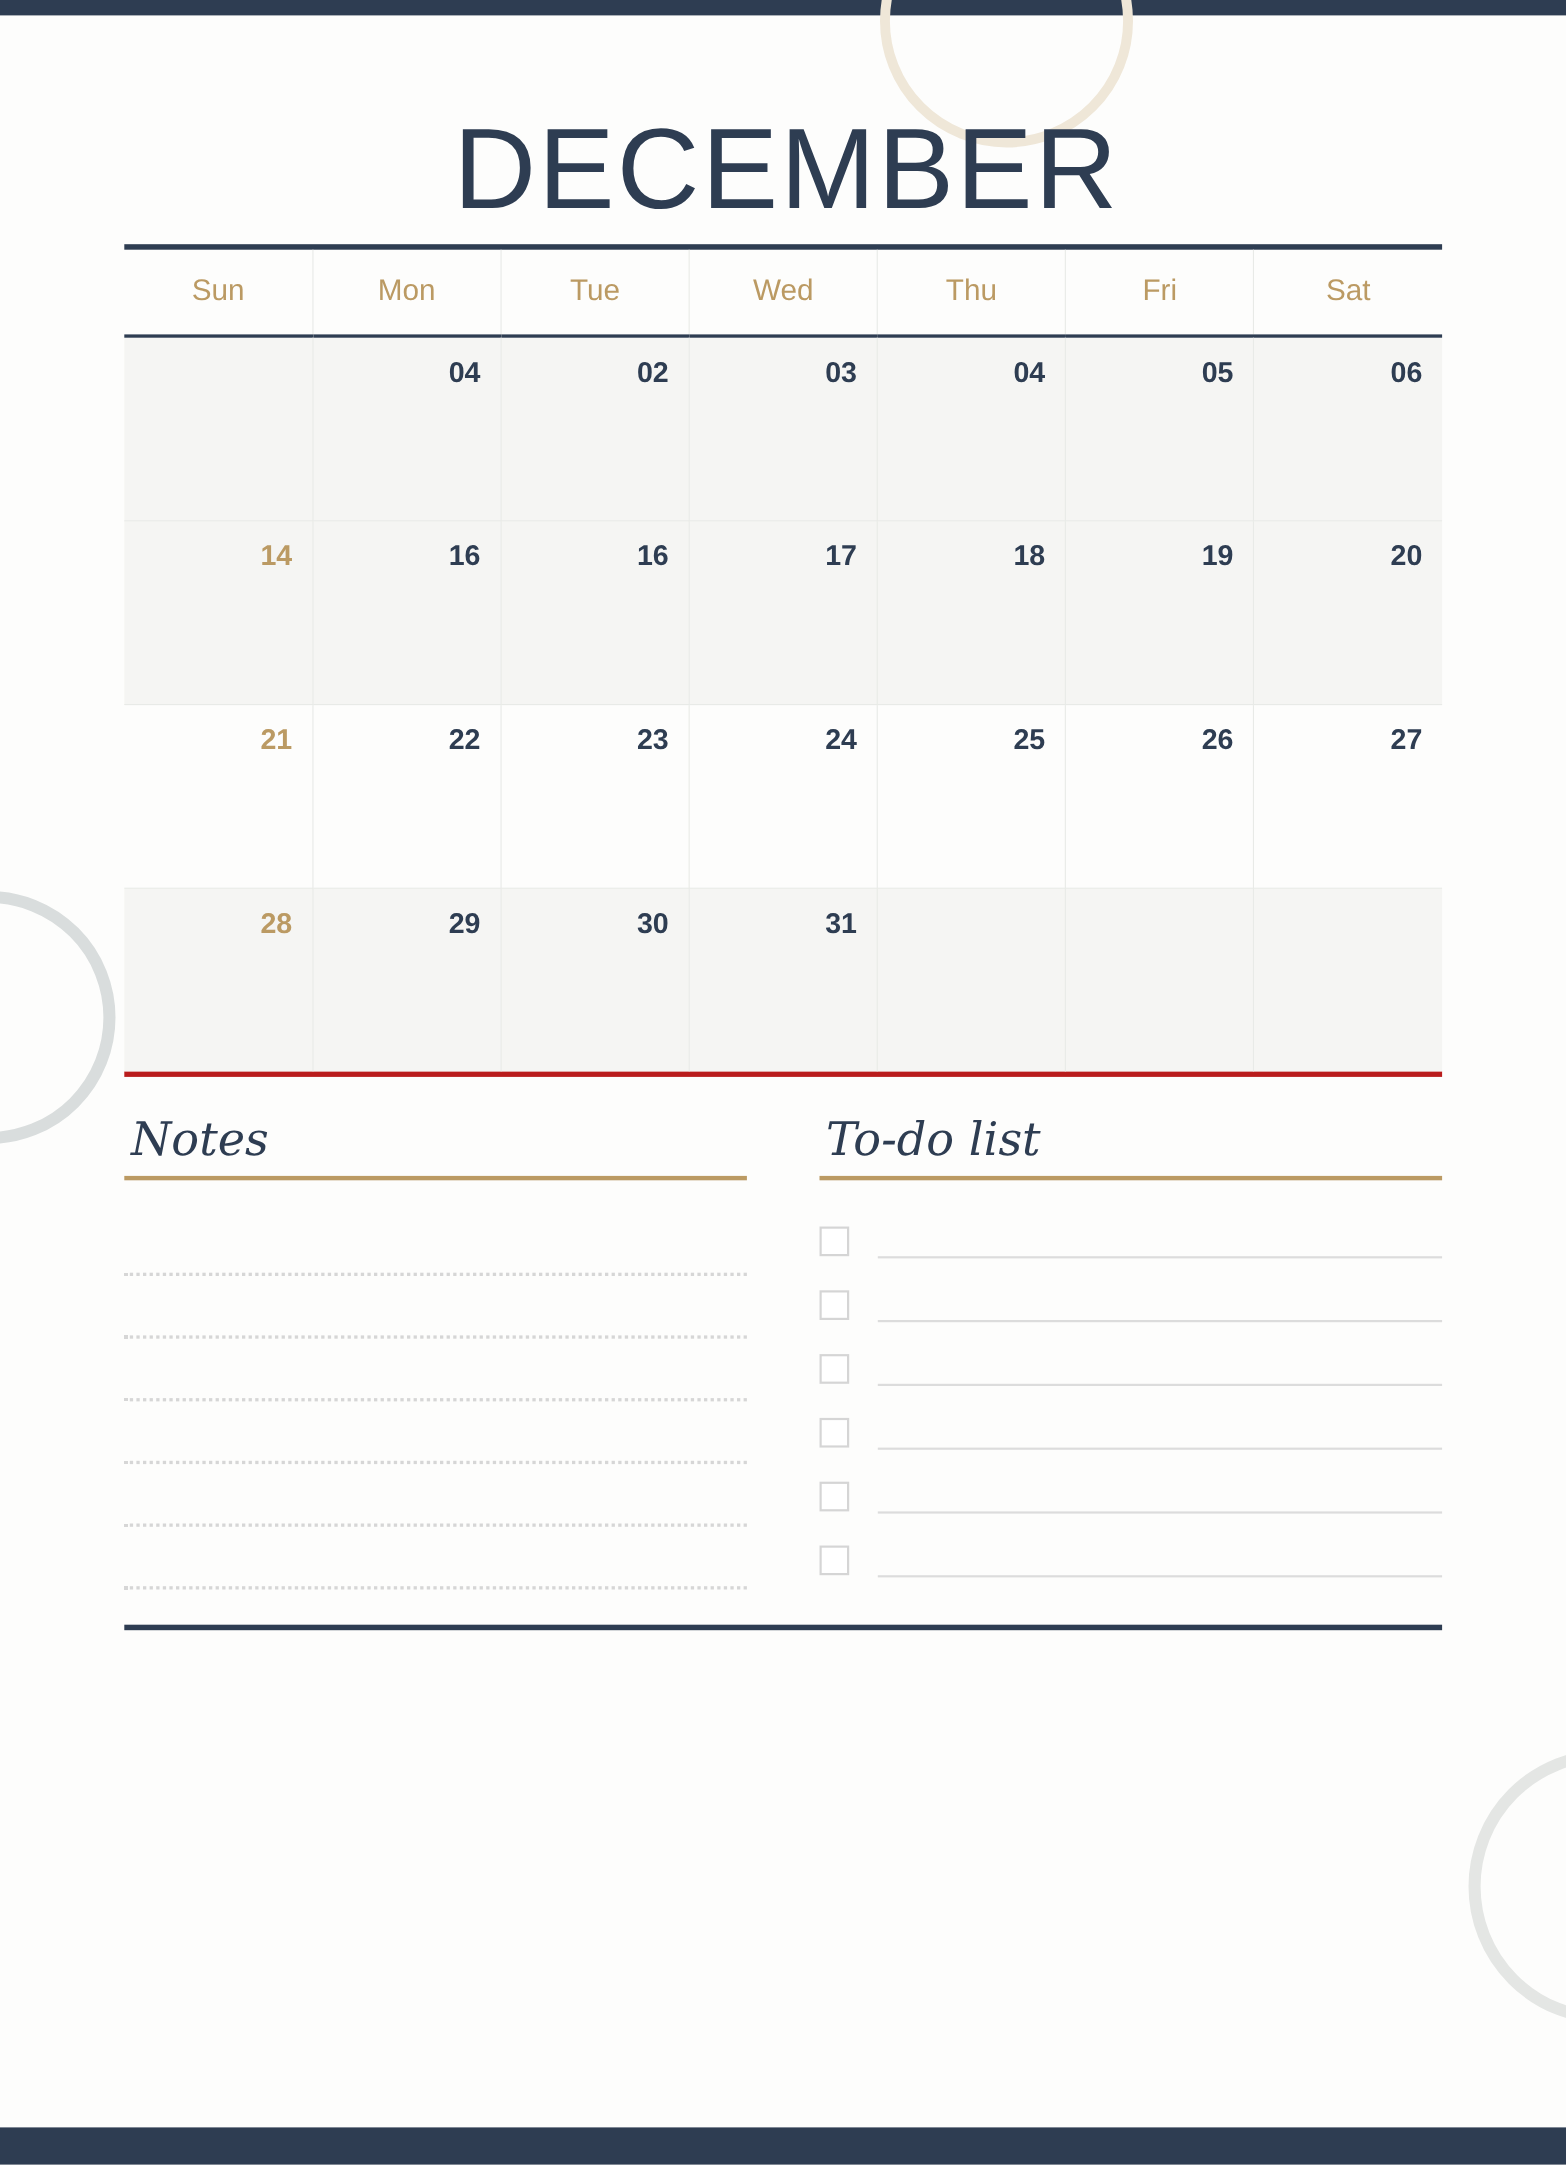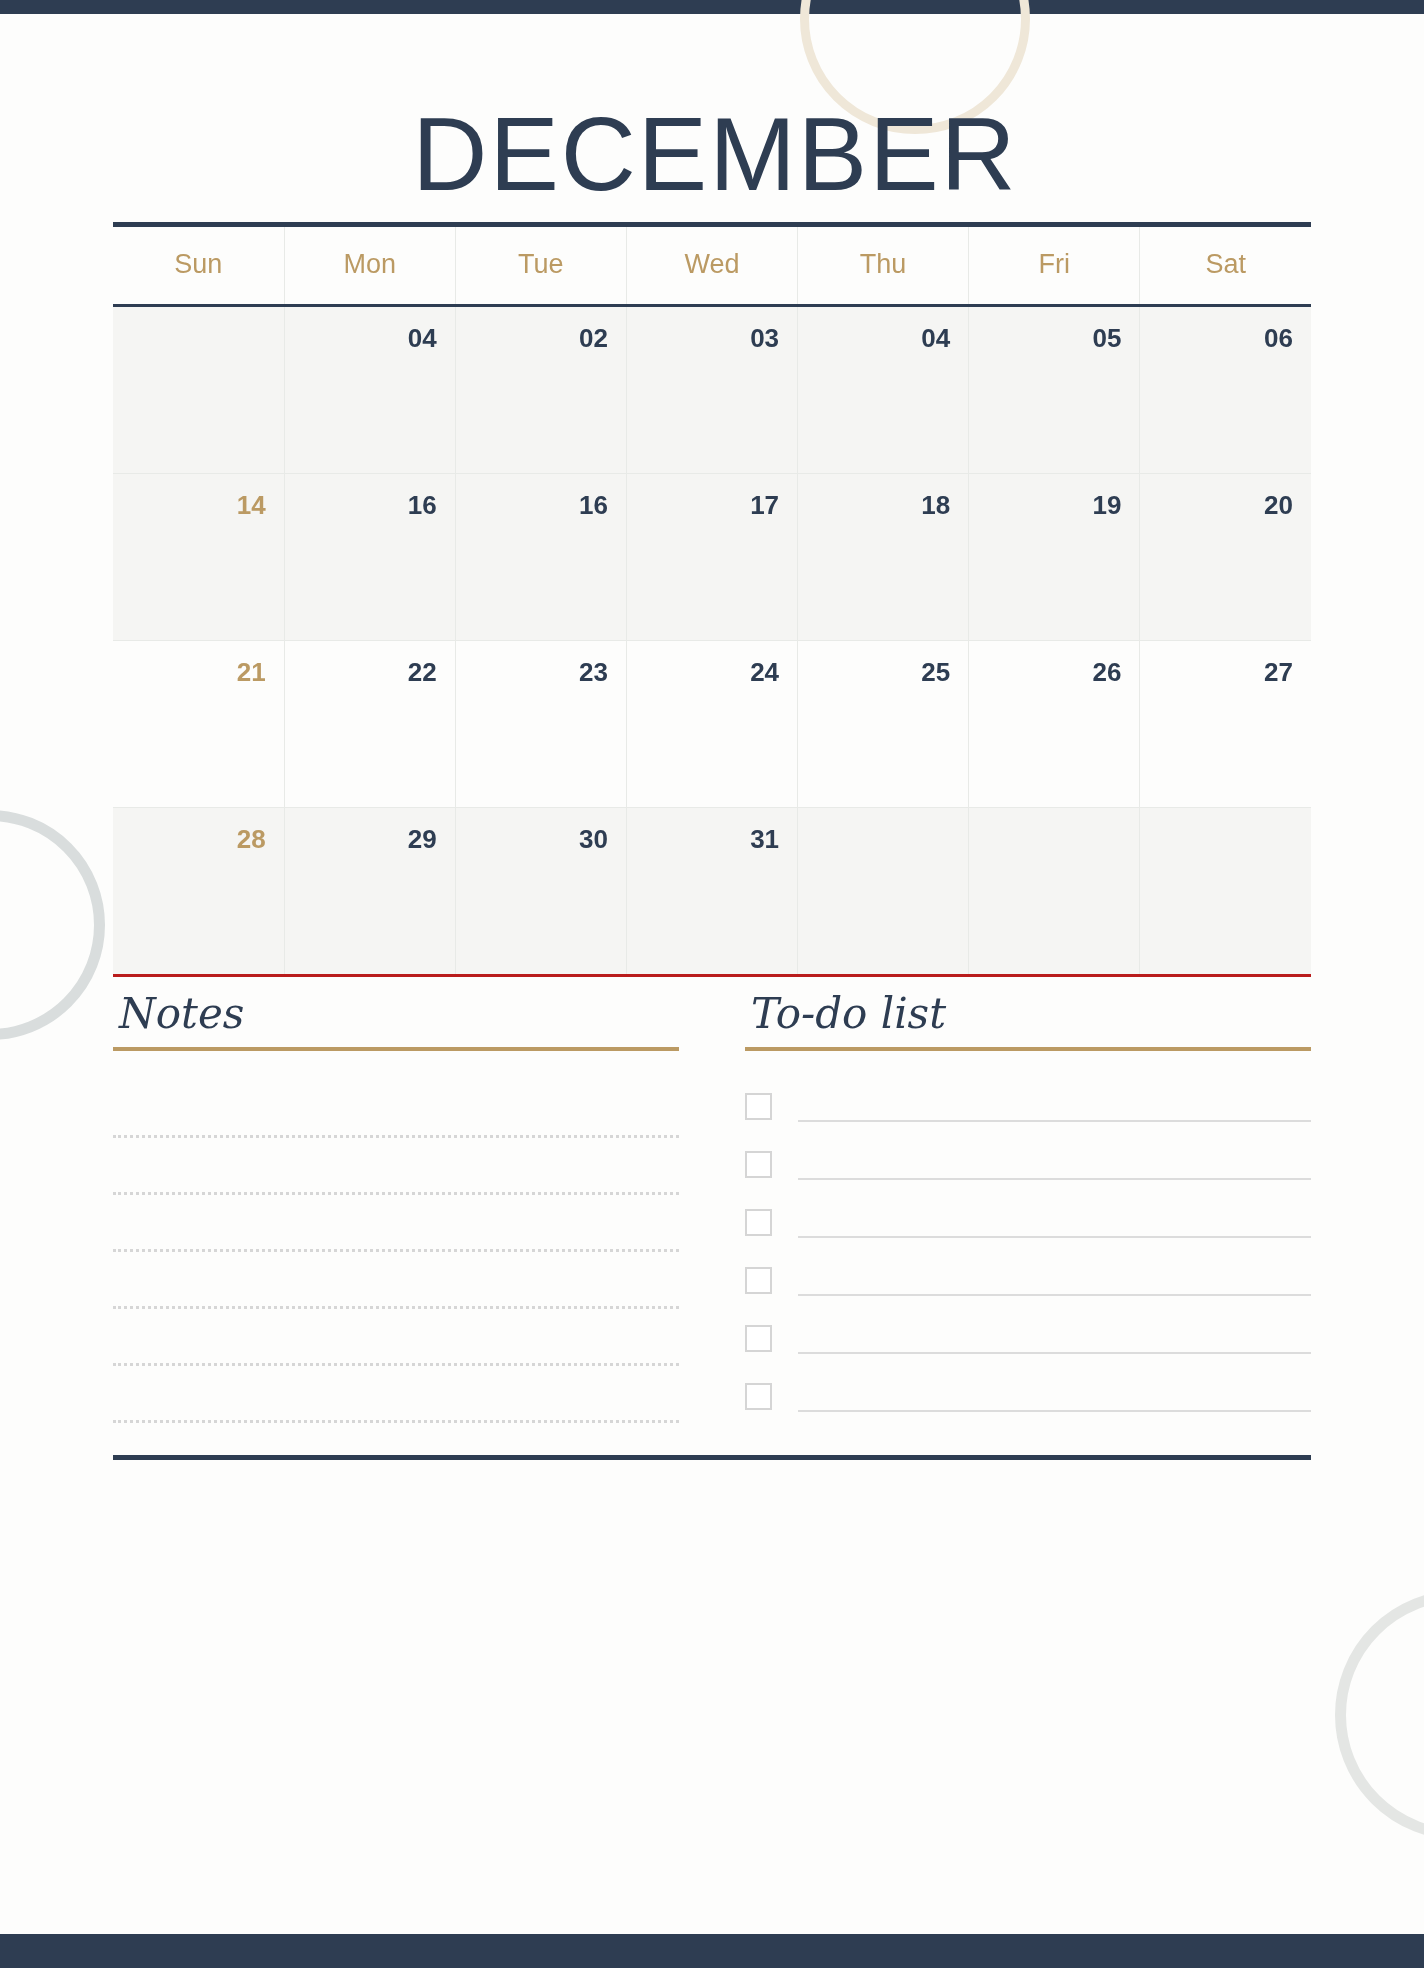--- a/index.html
+++ b/index.html
@@ -91,21 +91,21 @@
     color: #bb9a63;
     letter-spacing: 1px;
     line-height: 1;
     padding-bottom: 12px;
   }
 
   
   .cal {
     margin-top: 16px;
     border-top: 5px solid #2e3d52;
-    border-bottom: 3px solid #b91c1c;
+    border-bottom: 5px solid #b91c1c;
   }
   table.calendar {
     width: 100%;
     border-collapse: collapse;
     table-layout: fixed;
   }
   table.calendar thead th {
     font-size: 27px;
     font-weight: 400;
     color: #bb9a63;
@@ -129,21 +129,21 @@
   }
   table.calendar td:last-child { border-right: none; }
   table.calendar tr:last-child td { border-bottom: none; }
   table.calendar tr.shaded td { background: #f5f5f3; }
   table.calendar td.sun { color: #bb9a63; }
   table.calendar td.empty { color: transparent; }
 
   
   .bottom {
     display: flex;
-    margin-top: 14px;
+    margin-top: 34px;
     gap: 66px;
   }
   .panel { flex: 1; }
   .panel-title {
     font-family: "DejaVu Serif", serif;
     font-style: italic;
     font-size: 42px;
     color: #2e3d52;
     padding-left: 6px;
     line-height: 1.1;

